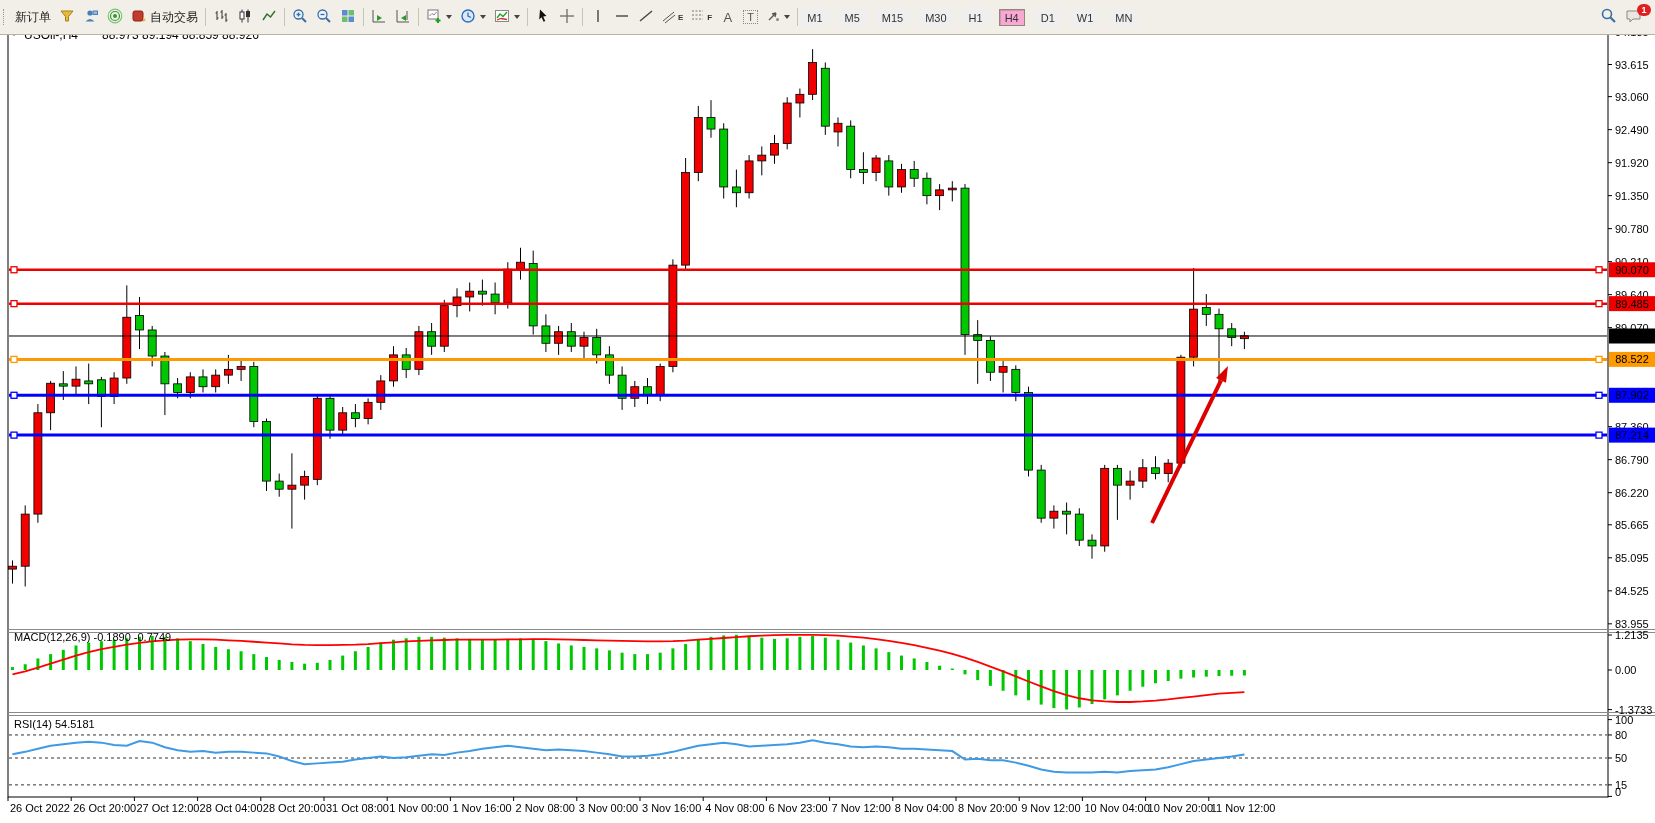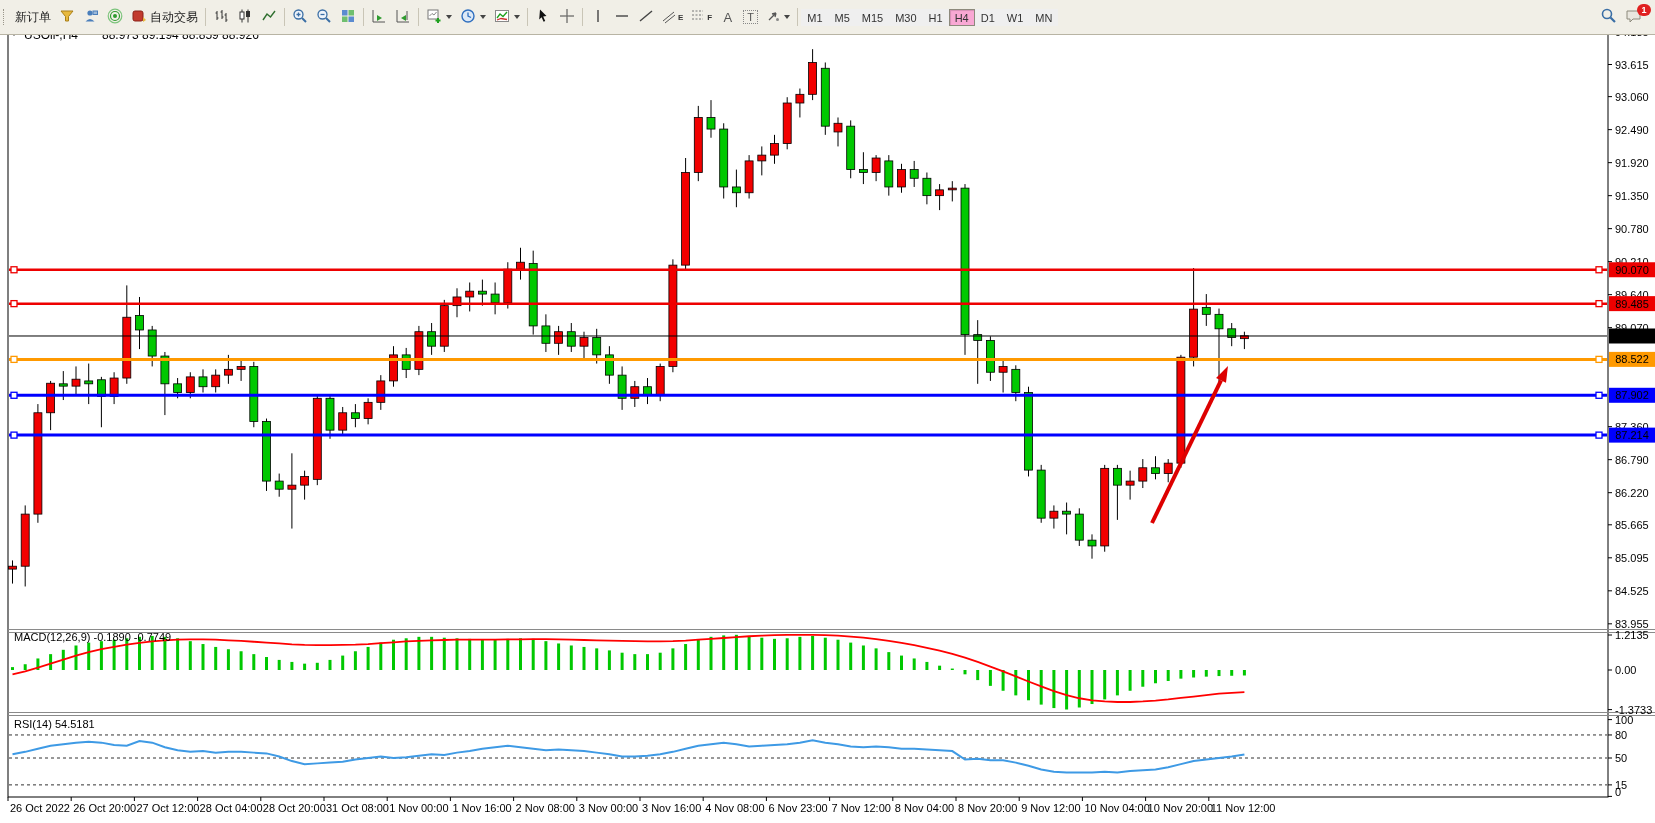--- a/index.html
+++ b/index.html
@@ -195,21 +195,21 @@
   </button>
   <button class="tb">
     <span><svg width="14" height="16">
           <path d="M3 12 L10 5 M10 5 l-4 1 M10 5 l-1 4" stroke="#555" stroke-width="1.3" fill="none"></path>
           <circle cx="11.5" cy="11.5" r="1.5" fill="#888"></circle>
         </svg></span>
     <span class="dd"></span>
   </button>
 
   <div class="sep"></div>
-  <div id="tf-group" style="display:flex;align-items:center;gap:0">
+  <div id="tf-group" style="display:flex;align-items:center;gap:10px">
       <button class="tf">M1</button>
       <button class="tf">M5</button>
       <button class="tf">M15</button>
       <button class="tf">M30</button>
       <button class="tf">H1</button>
       <button class="tf active">H4</button>
       <button class="tf">D1</button>
       <button class="tf">W1</button>
       <button class="tf">MN</button>
     </div>

